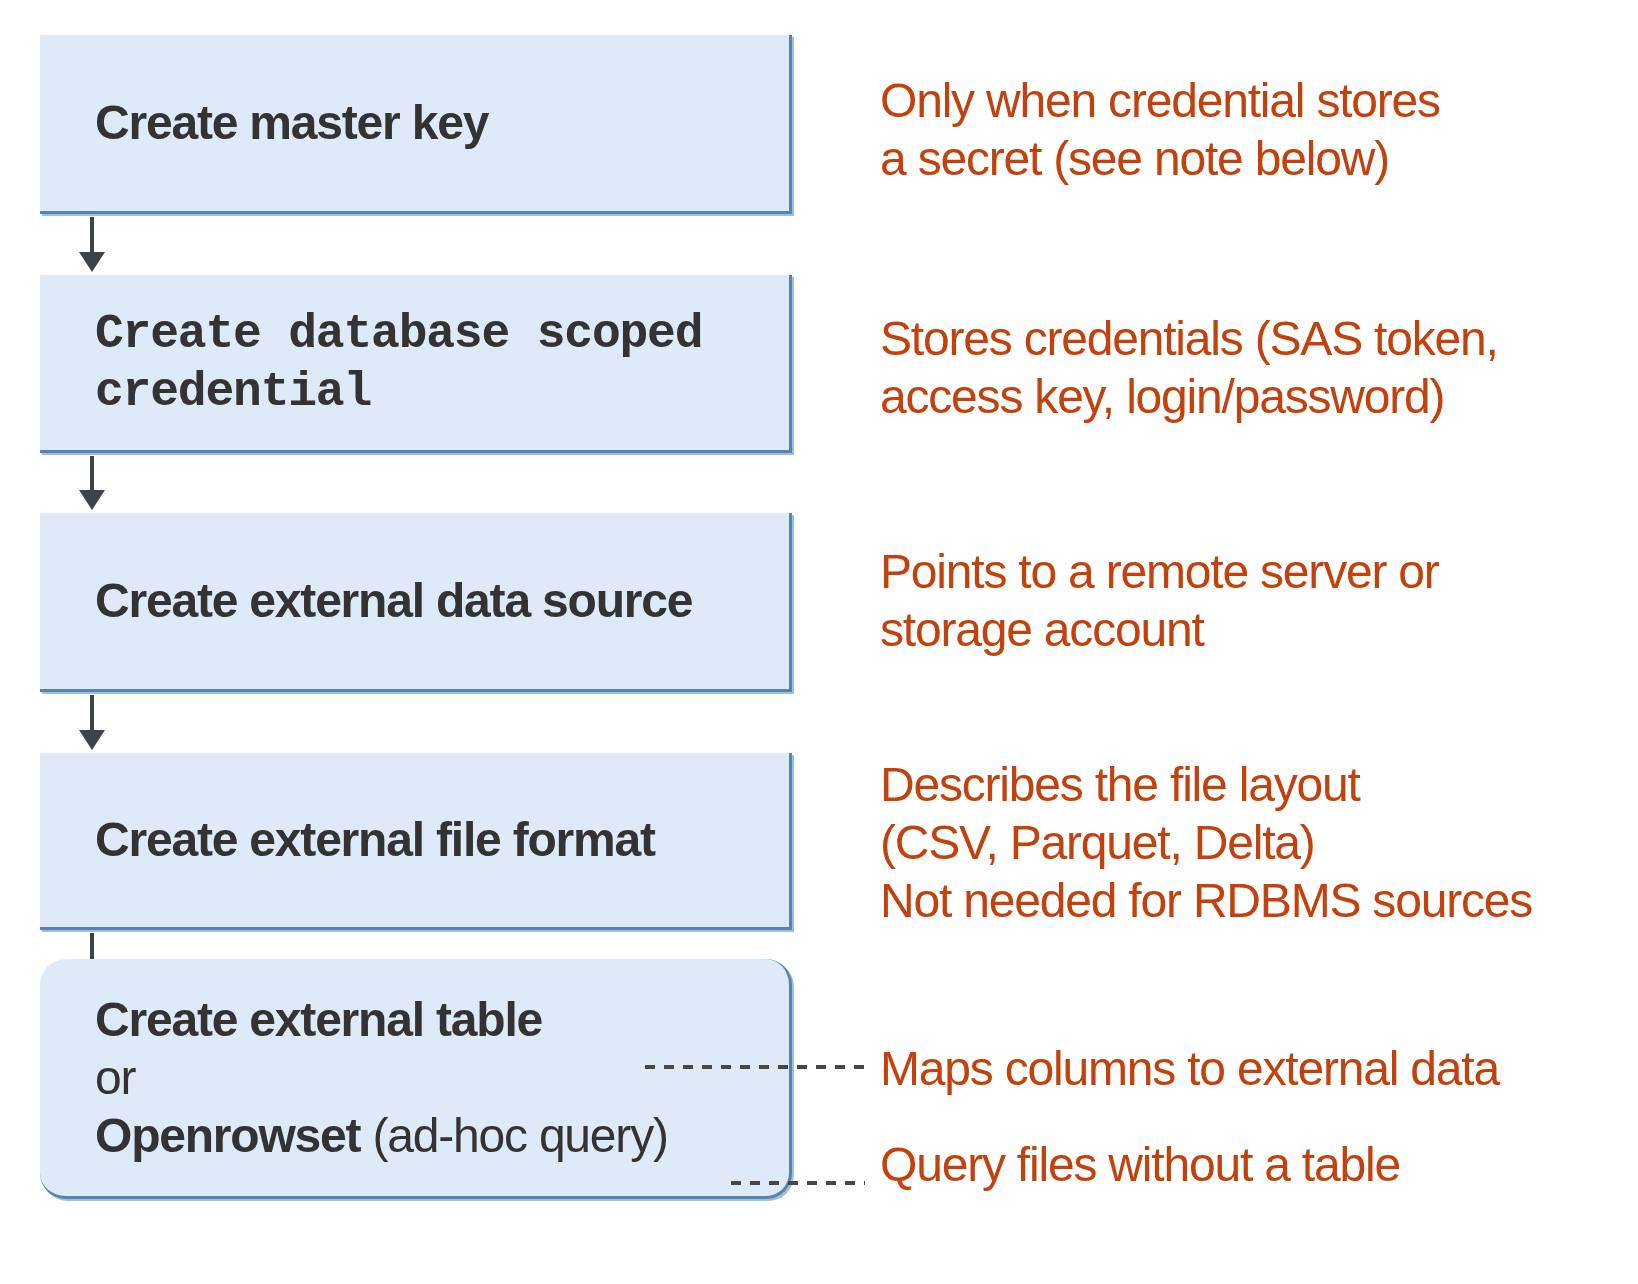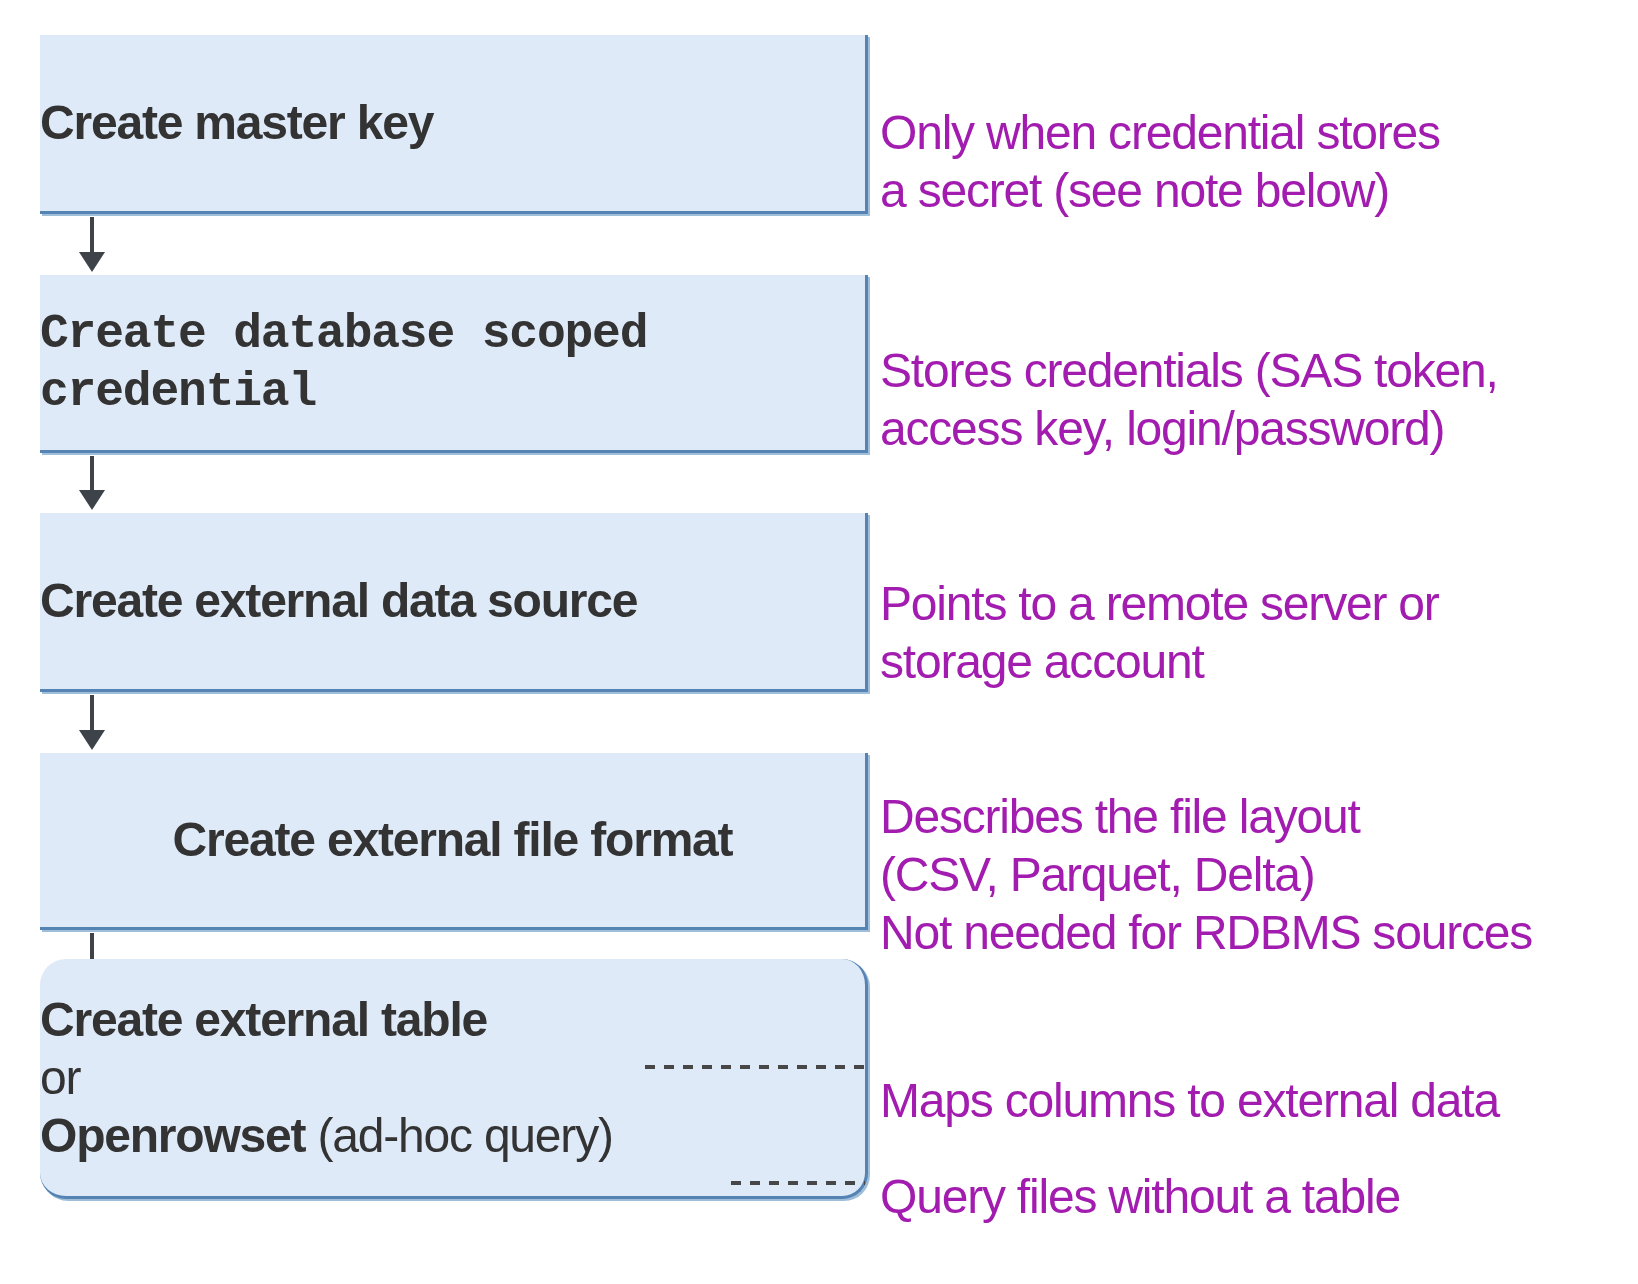--- a/index.html
+++ b/index.html
@@ -6,32 +6,33 @@
   .canvas{
     position:relative;
     width:1638px;height:1284px;
     background:#ffffff;
     font-family:"Liberation Sans", sans-serif;
     overflow:hidden;
   }
   
   .flow-box{
     position:absolute;
-    left:40px;width:828px;
+    left:40px;width:752px;
     box-sizing:border-box;
     background:#dfeaf9;
     border-right:3px solid #5583b4;
     border-bottom:3px solid #5583b4;
     box-shadow:2px 2px 0 0 #9fbeda;
     display:flex;flex-direction:column;justify-content:center;
+    padding-left:55px;
   }
   .b1{top:35px;height:179px;}
   .b2{top:275px;height:178px;font-family:Liberation Mono, monospace;}
   .b3{top:513px;height:179px;}
-  .b4{top:753px;height:177px;align-items:center;}
+  .b4{top:753px;height:177px;}
   .b5{top:959px;height:240px;border-radius:26px;}
   .box-line{
     font-size:48px;line-height:58px;letter-spacing:-1.2px;
     color:#333333;white-space:pre-line;
   }
   .bold{font-weight:700;}
   .qual{margin-left:12px;font-weight:400;}
   
   .arrow{position:absolute;left:79px;width:26px;}
   .arrow .stem{width:4px;margin:0 auto;background:#3e434a;height:calc(100% - 20px);}
@@ -49,21 +50,21 @@
   .dash{
     position:absolute;height:4px;
     background:repeating-linear-gradient(90deg,#474747 0 10px,transparent 10px 19px);
   }
   .d1{left:645px;top:1065px;width:222px;}
   .d2{left:731px;top:1181px;width:134px;}
   
   .note{
     position:absolute;left:880px;
     font-size:48px;line-height:58px;letter-spacing:-1.2px;
-    color:#a21caf;white-space:pre-line;margin-top:32px;
+    color:#c2410c;white-space:pre-line;
   }
   .n1{top:72px;}
   .n2{top:310px;}
   .n3{top:543px;}
   .n4{top:756px;}
   .n5{top:1040px;}
   .n6{top:1136px;}
 </style>
 </head>
 <body>

